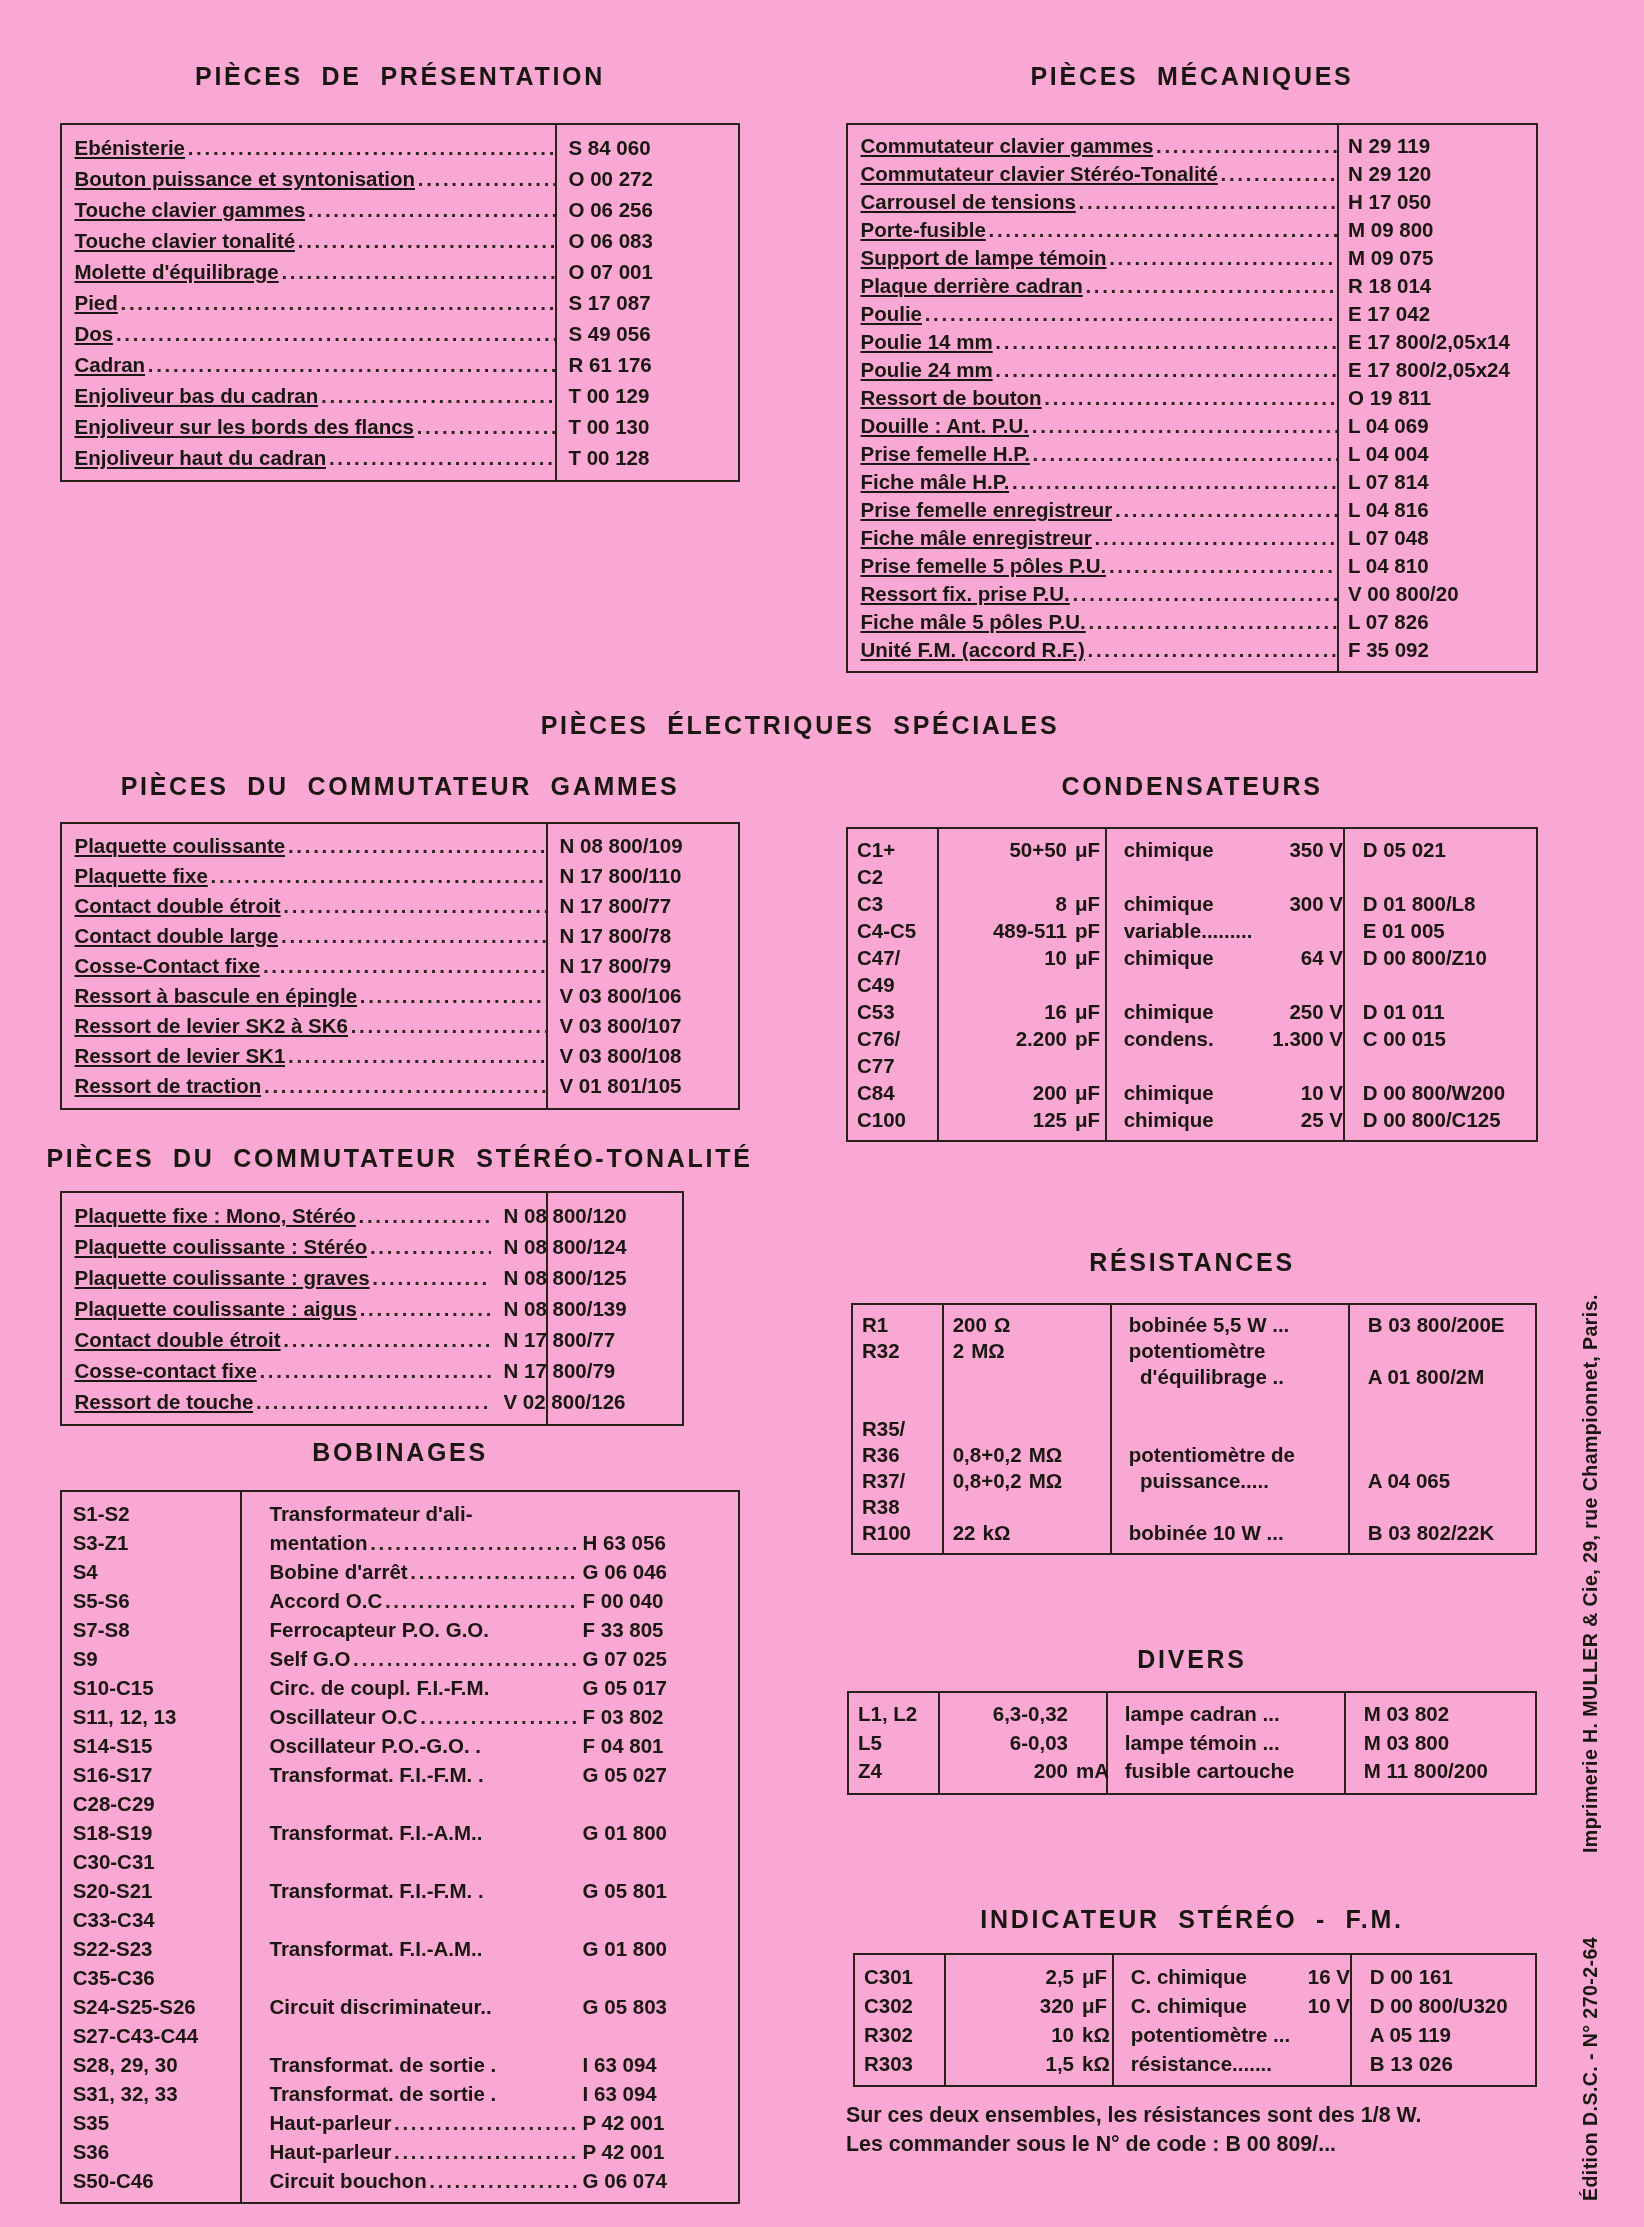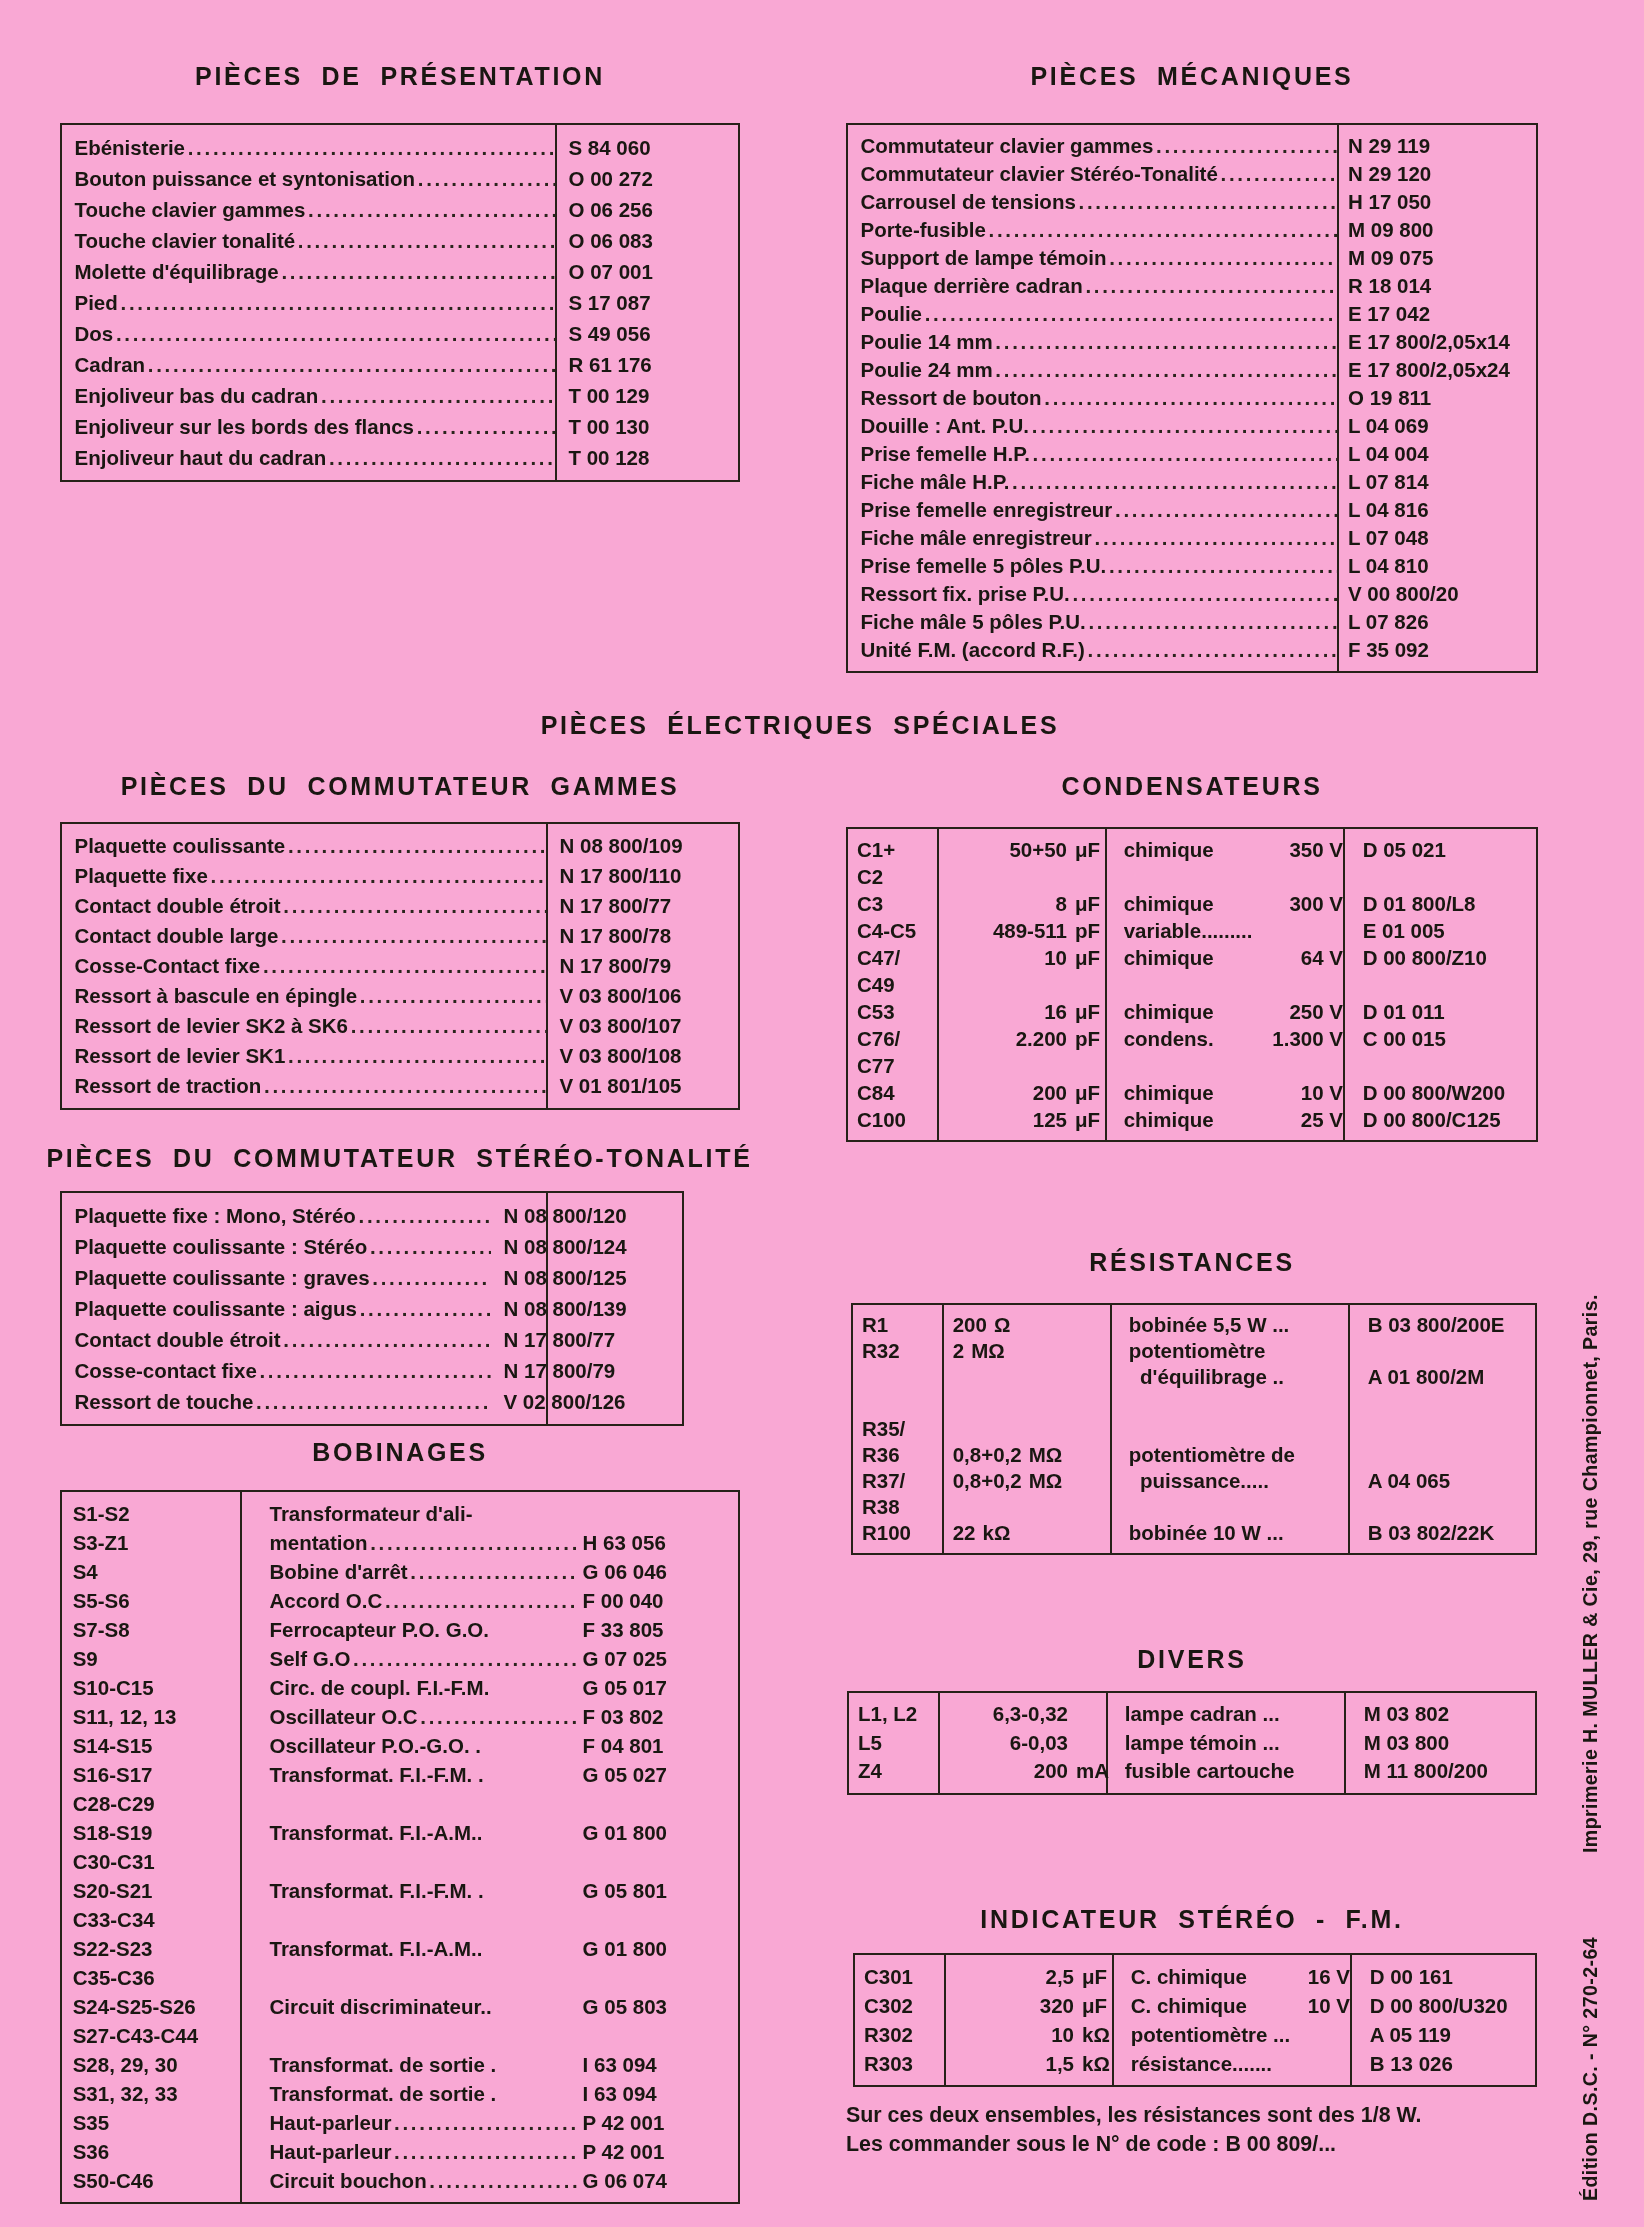--- a/index.html
+++ b/index.html
@@ -25,21 +25,21 @@
   .h-div{left:846px;top:1645px;width:692px;}
   .h-ind{left:846px;top:1905px;width:692px;}
 
   .box {
     position:absolute; border:2.7px solid #272119; padding:7.1px 0;
     font-size:20.5px; font-weight:700;
   }
   .vline { position:absolute; top:0; bottom:0; width:0; border-left:2.7px solid #272119; }
 
   .trow { display:flex; height:var(--rh); line-height:var(--rh); position:relative; }
-  .lbl { padding-left:12.5px; white-space:nowrap; overflow:hidden; }
+  .lbl { padding-left:12.5px; white-space:nowrap; overflow:hidden;text-decoration:underline; }
   .leader { flex:1; overflow:hidden; white-space:nowrap; padding:0 5.3px 0 2.7px; }
   .leader::after {
     content:"........................................................................................................................................";
     letter-spacing:2.7px; font-weight:700; color:#2a241c;
   }
   .leader.off::after { content:""; }
   .code { white-space:nowrap; padding-left:12.5px; overflow:hidden; }
 
   
   .t-pres { left:60px; top:123px; width:680px; --rh:31px; }

